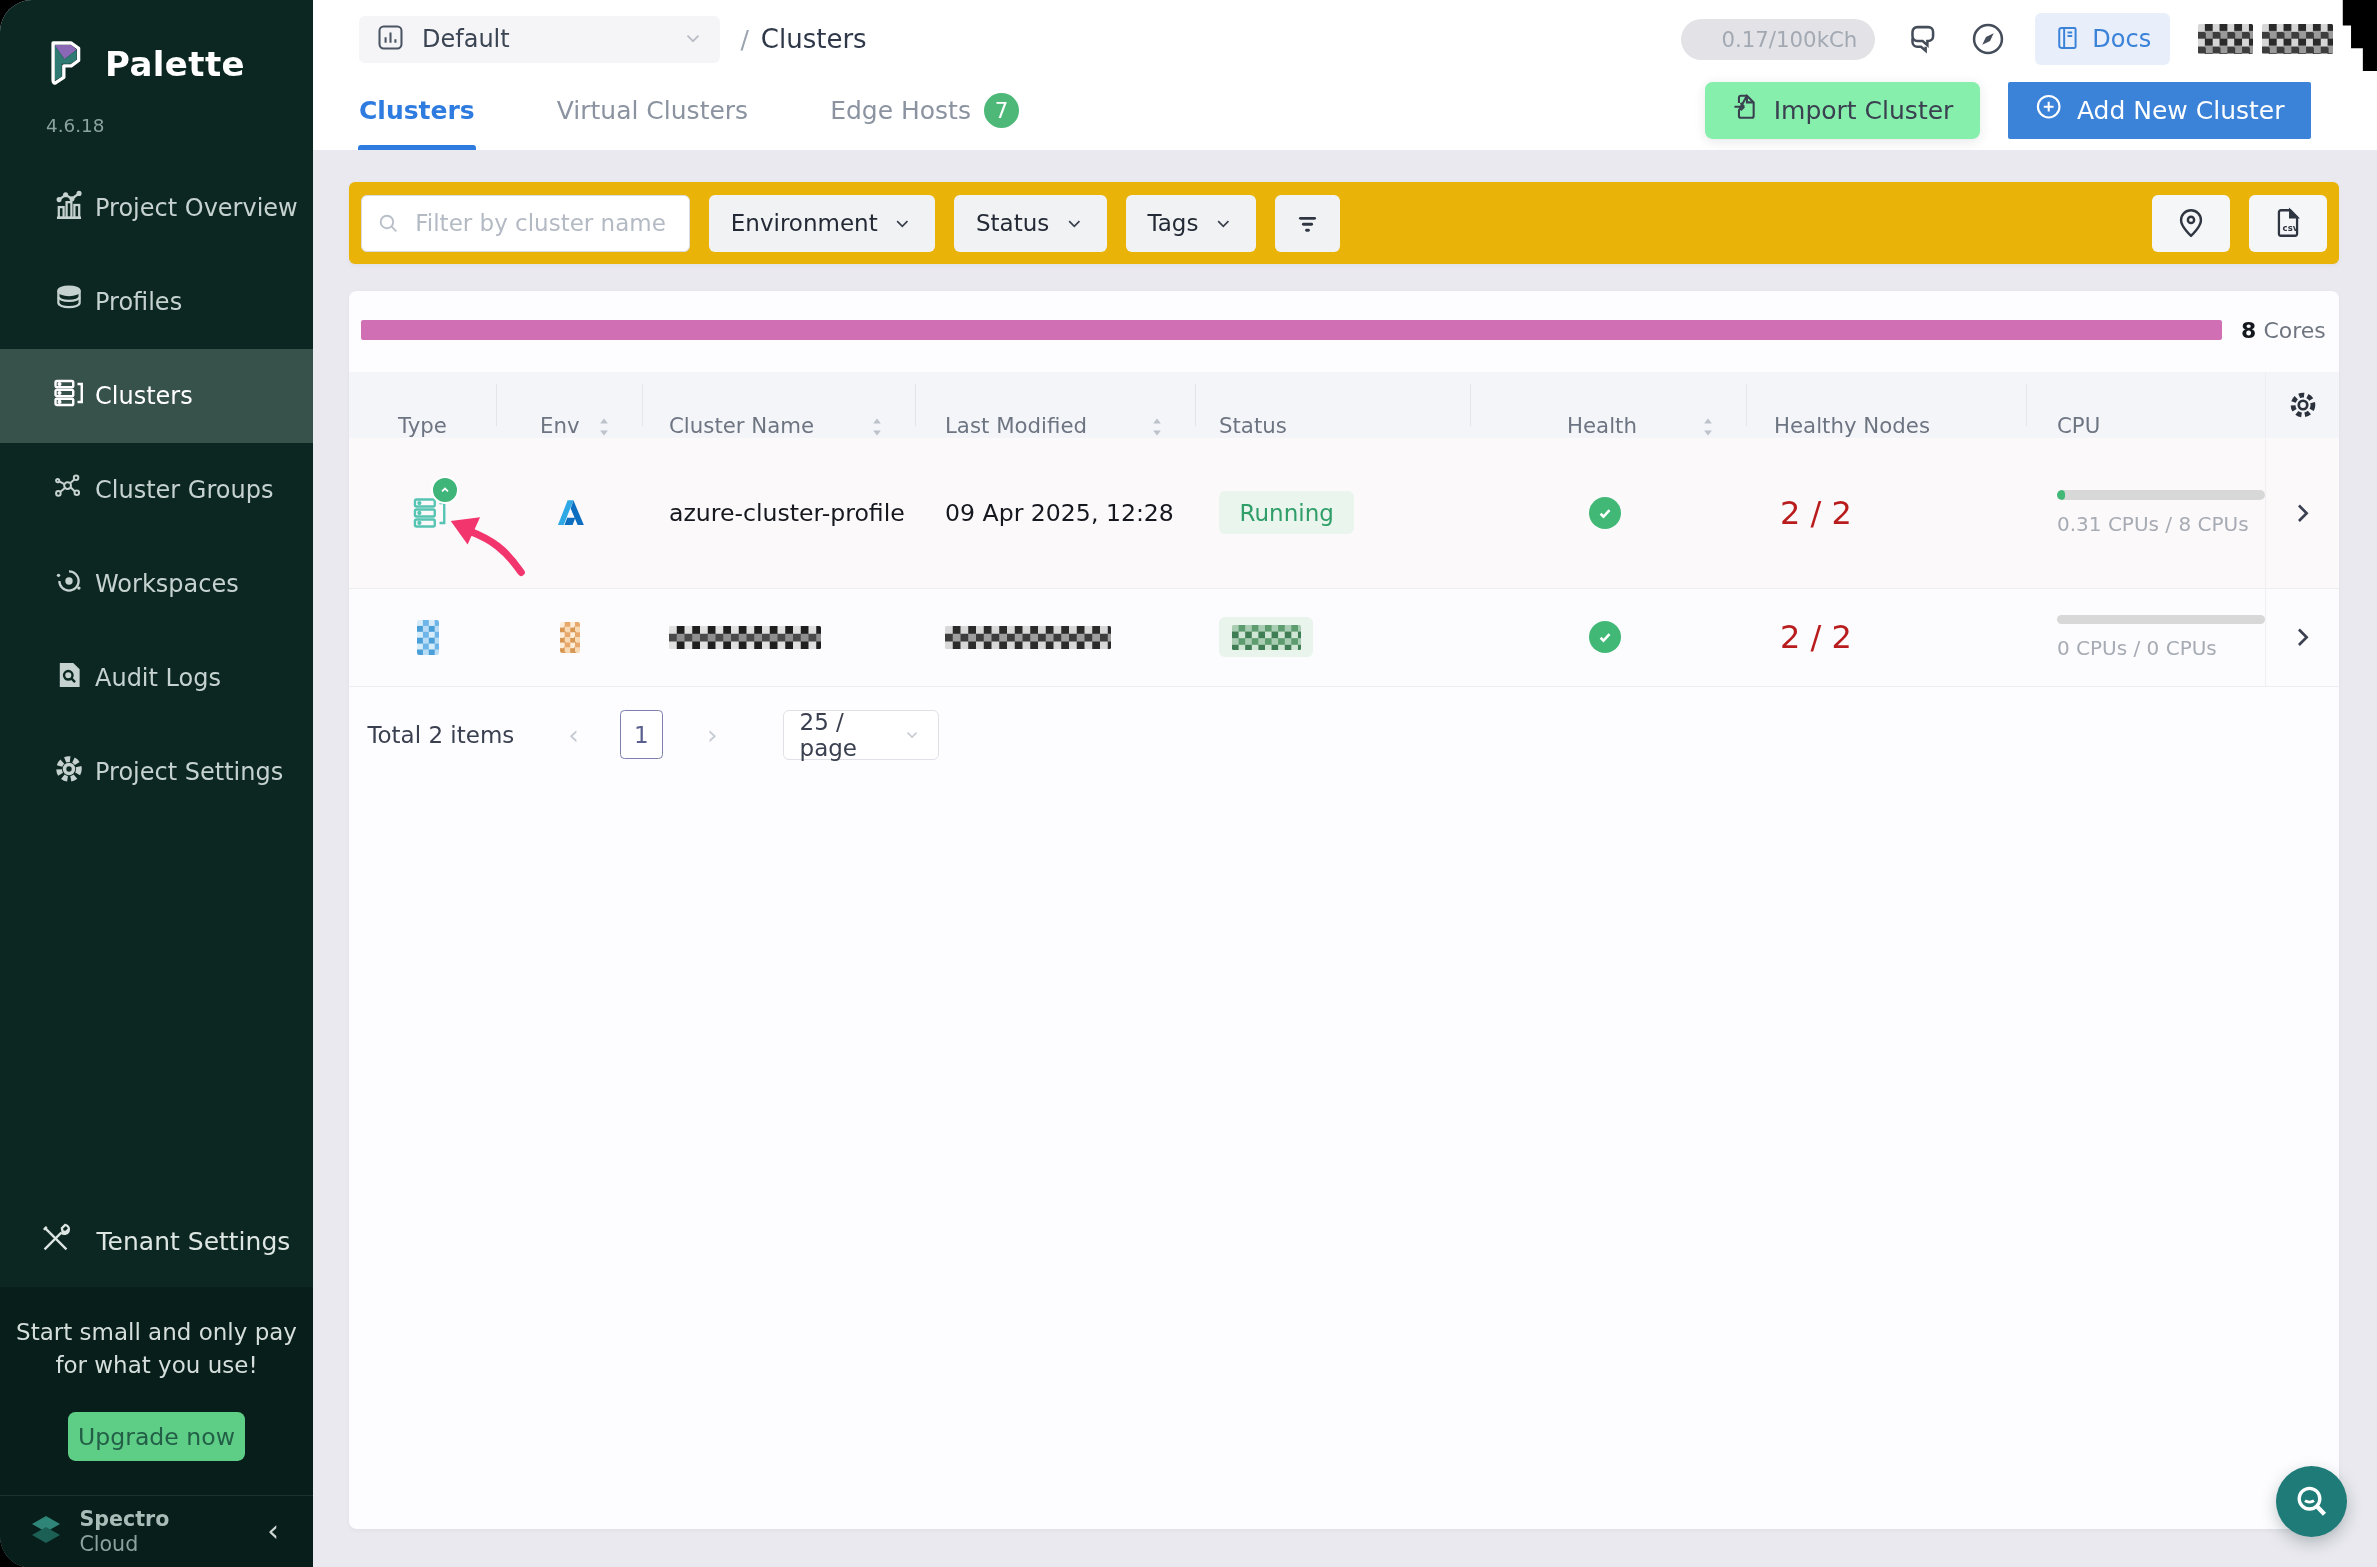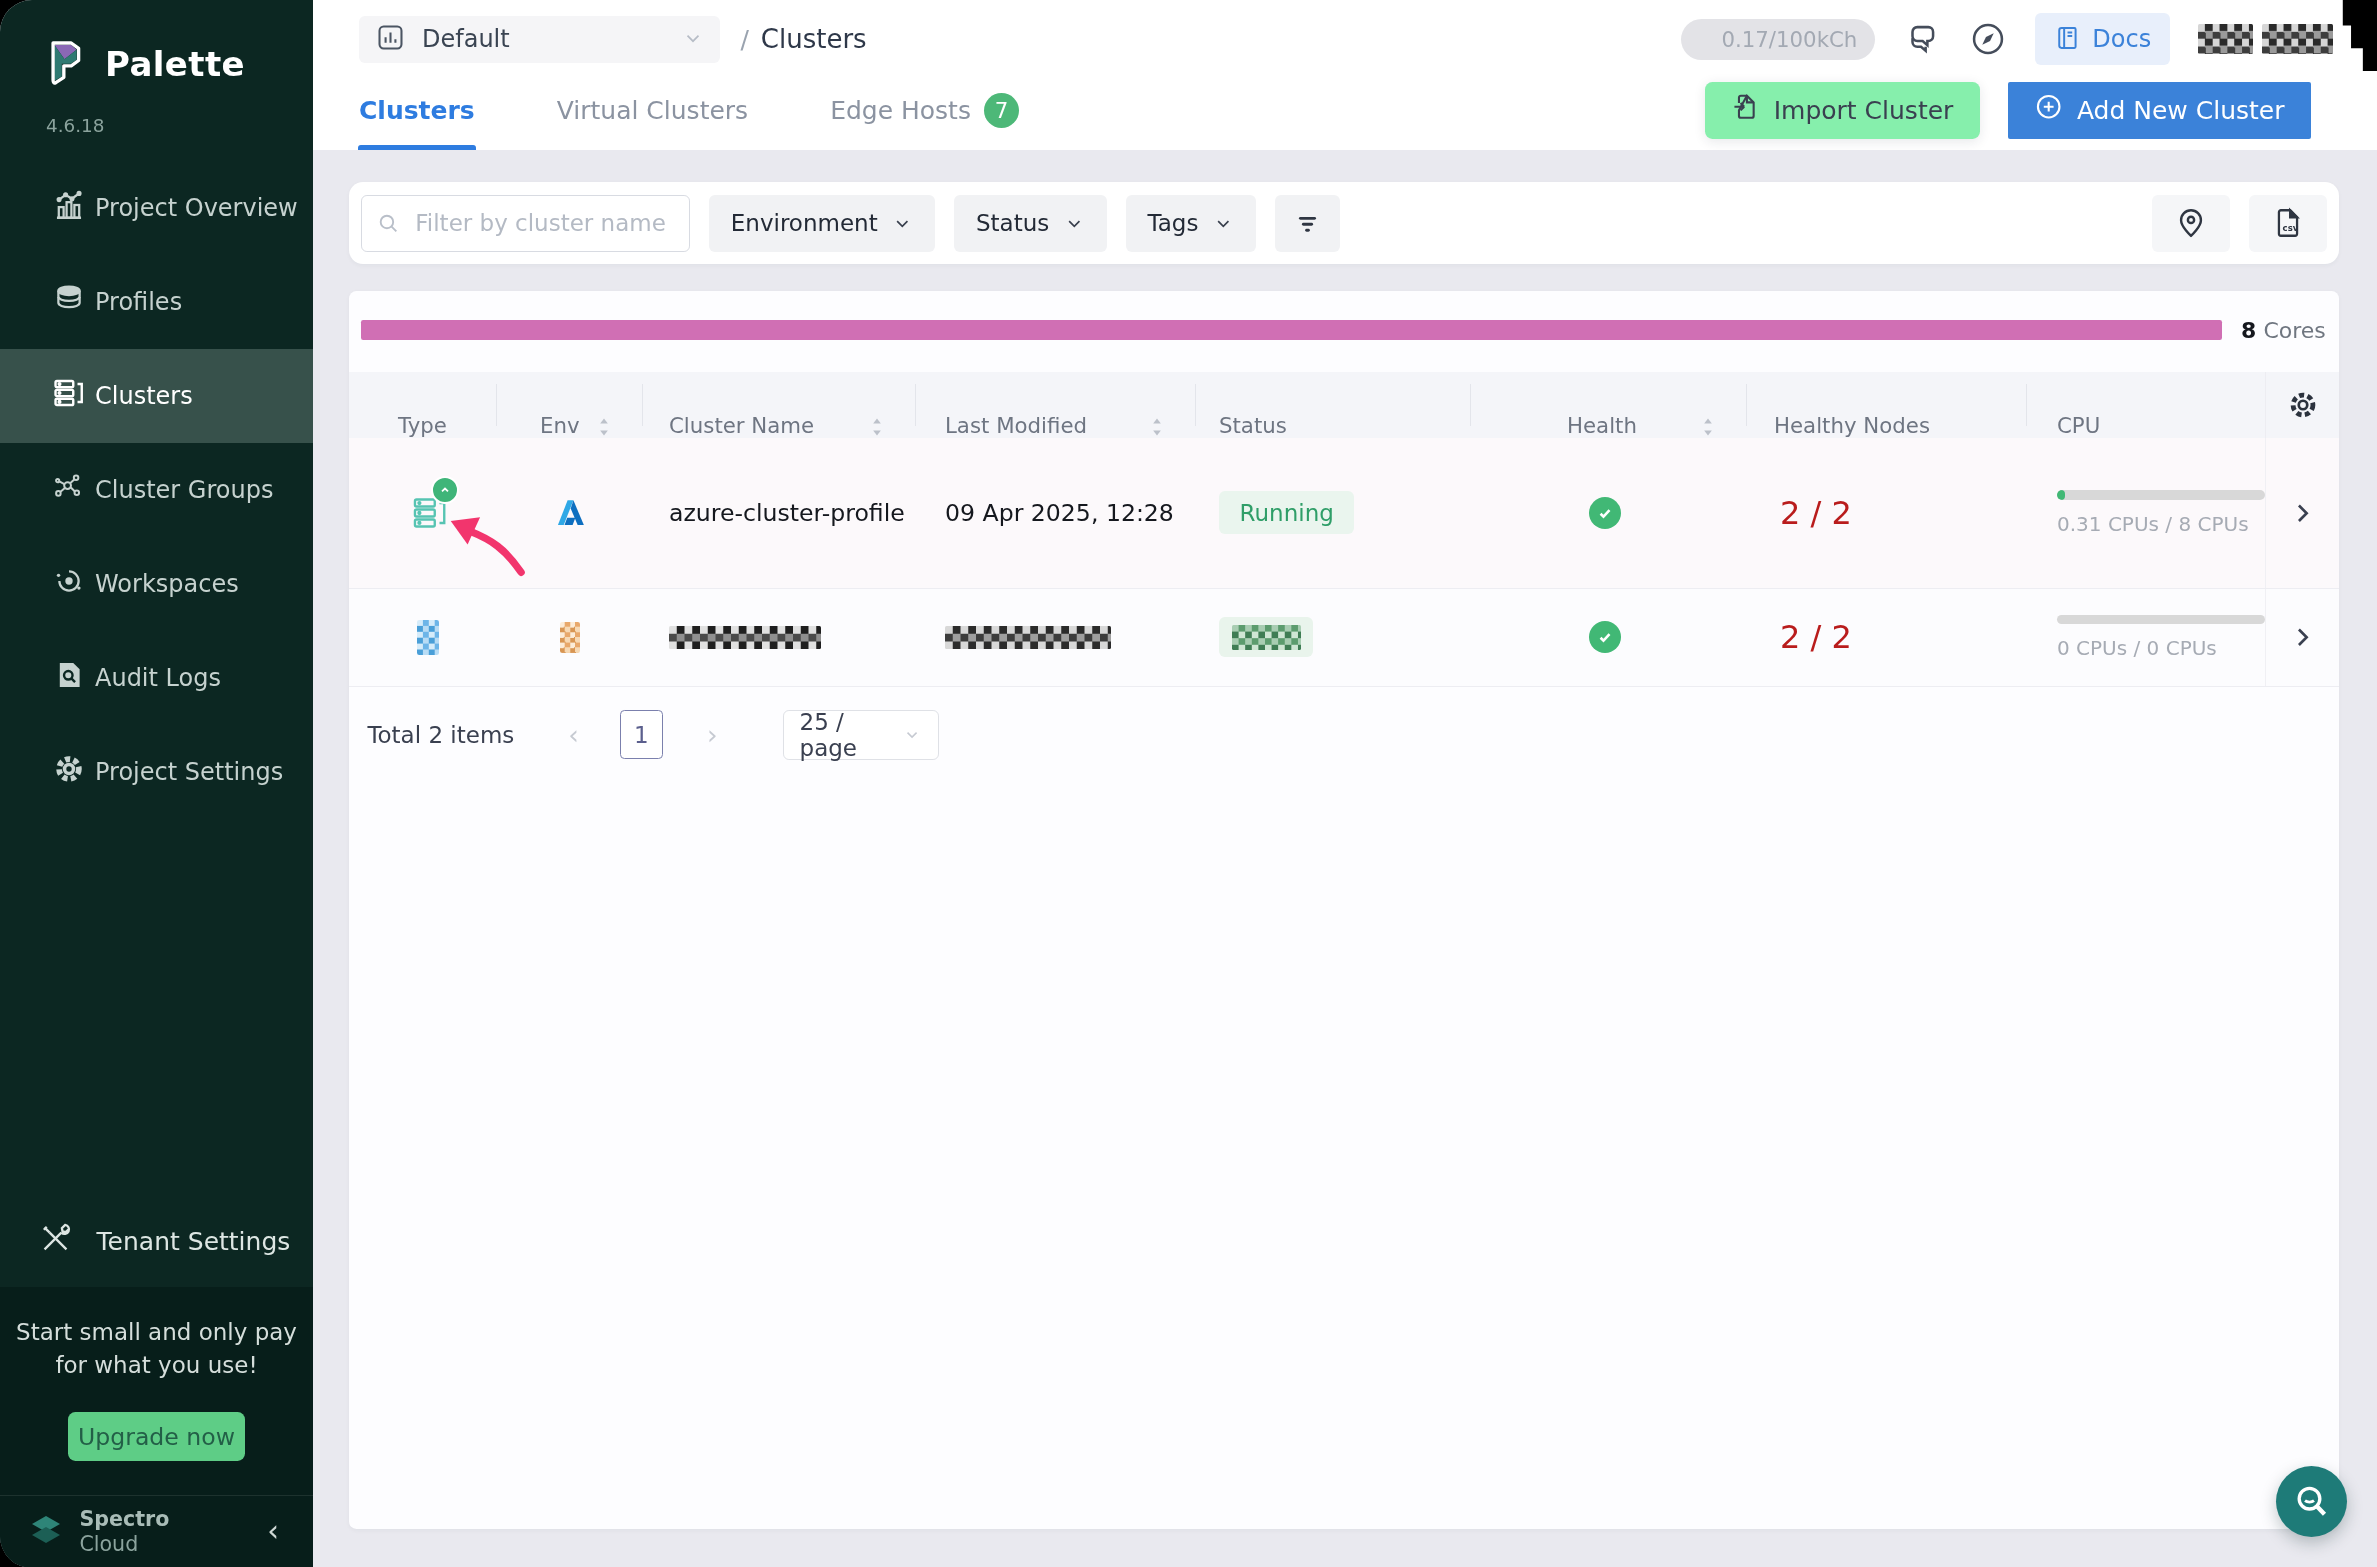--- a/index.html
+++ b/index.html
@@ -49,21 +49,21 @@
   .tabsrow{height:80px;background:#fff;display:flex;align-items:center;padding:0 66px 0 46px;flex:none;}
   .tab{position:relative;height:100%;display:flex;align-items:center;margin-right:82px;font-size:25px;color:#8b93a1;cursor:pointer;}
   .tab.active{color:#2e7ce0;font-weight:600;}
   .tab.active::after{content:'';position:absolute;left:-1.5px;right:-1.5px;bottom:0;height:5.2px;background:#2e7ce0;border-radius:2.9px 2.9px 0 0;}
   .tab-badge{margin-left:13.2px;width:35px;height:35px;border-radius:50%;background:#4db878;color:#fff;font-size:21.3px;display:flex;align-items:center;justify-content:center;}
   .tabs-actions{margin-left:auto;display:flex;align-items:center;gap:28px;}
   .btn-import{height:57px;padding:0 26.5px;background:#86efac;border:none;border-radius:7.4px;box-shadow:0 2.9px 11.8px rgba(28,36,54,.10);display:flex;align-items:center;gap:13.2px;font-size:25px;color:#3a4050;cursor:pointer;font-family:inherit;}
   .btn-add{height:57px;padding:0 26.5px;background:#3b82d9;border:none;border-radius:2px;display:flex;align-items:center;gap:13.2px;font-size:25px;color:#fff;font-weight:500;cursor:pointer;font-family:inherit;}
 
   .content{flex:1;background:#e9e9ef;padding:32px 38px 39px 36px;display:flex;flex-direction:column;}
-  .filter-card{height:82px;background:#ffffff;border-radius:14px;display:flex;align-items:center;gap:19px;padding:0 11.8px;flex:none;box-shadow:0 1.5px 4.4px rgba(30,40,60,.04);}
+  .filter-card{height:82px;background:#eab308;border-radius:6px;display:flex;align-items:center;gap:19px;padding:0 11.8px;flex:none;box-shadow:0 1.5px 4.4px rgba(30,40,60,.04);}
   .search-box{width:329px;height:57px;border:0.7px solid #d8dbe2;border-radius:5.9px;display:flex;align-items:center;gap:11.8px;padding:0 14.7px;background:#fff;}
   .search-box svg{width:25px;height:25px;color:#b9bfc9;flex:none;}
   .search-box input{border:none;outline:none;flex:1;font-size:23px;color:#39404d;font-family:inherit;background:transparent;min-width:0;}
   .search-box input::placeholder{color:#b4bac4;}
   .chip{height:57px;background:#f1f2f4;border-radius:5.9px;display:flex;align-items:center;gap:14.7px;padding:0 22px;font-size:23px;color:#232a36;cursor:pointer;}
   .chip svg{width:20.6px;height:20.6px;color:#39404d;}
   .iconchip{width:65px;height:57px;background:#f1f2f4;border-radius:5.9px;display:flex;align-items:center;justify-content:center;cursor:pointer;}
   .iconchip svg{width:31px;height:31px;color:#2f3642;}
   .spacer{flex:1;}
   .tool-btn{width:78px;height:57px;background:#f5f6f8;border-radius:5.9px;display:flex;align-items:center;justify-content:center;cursor:pointer;}

